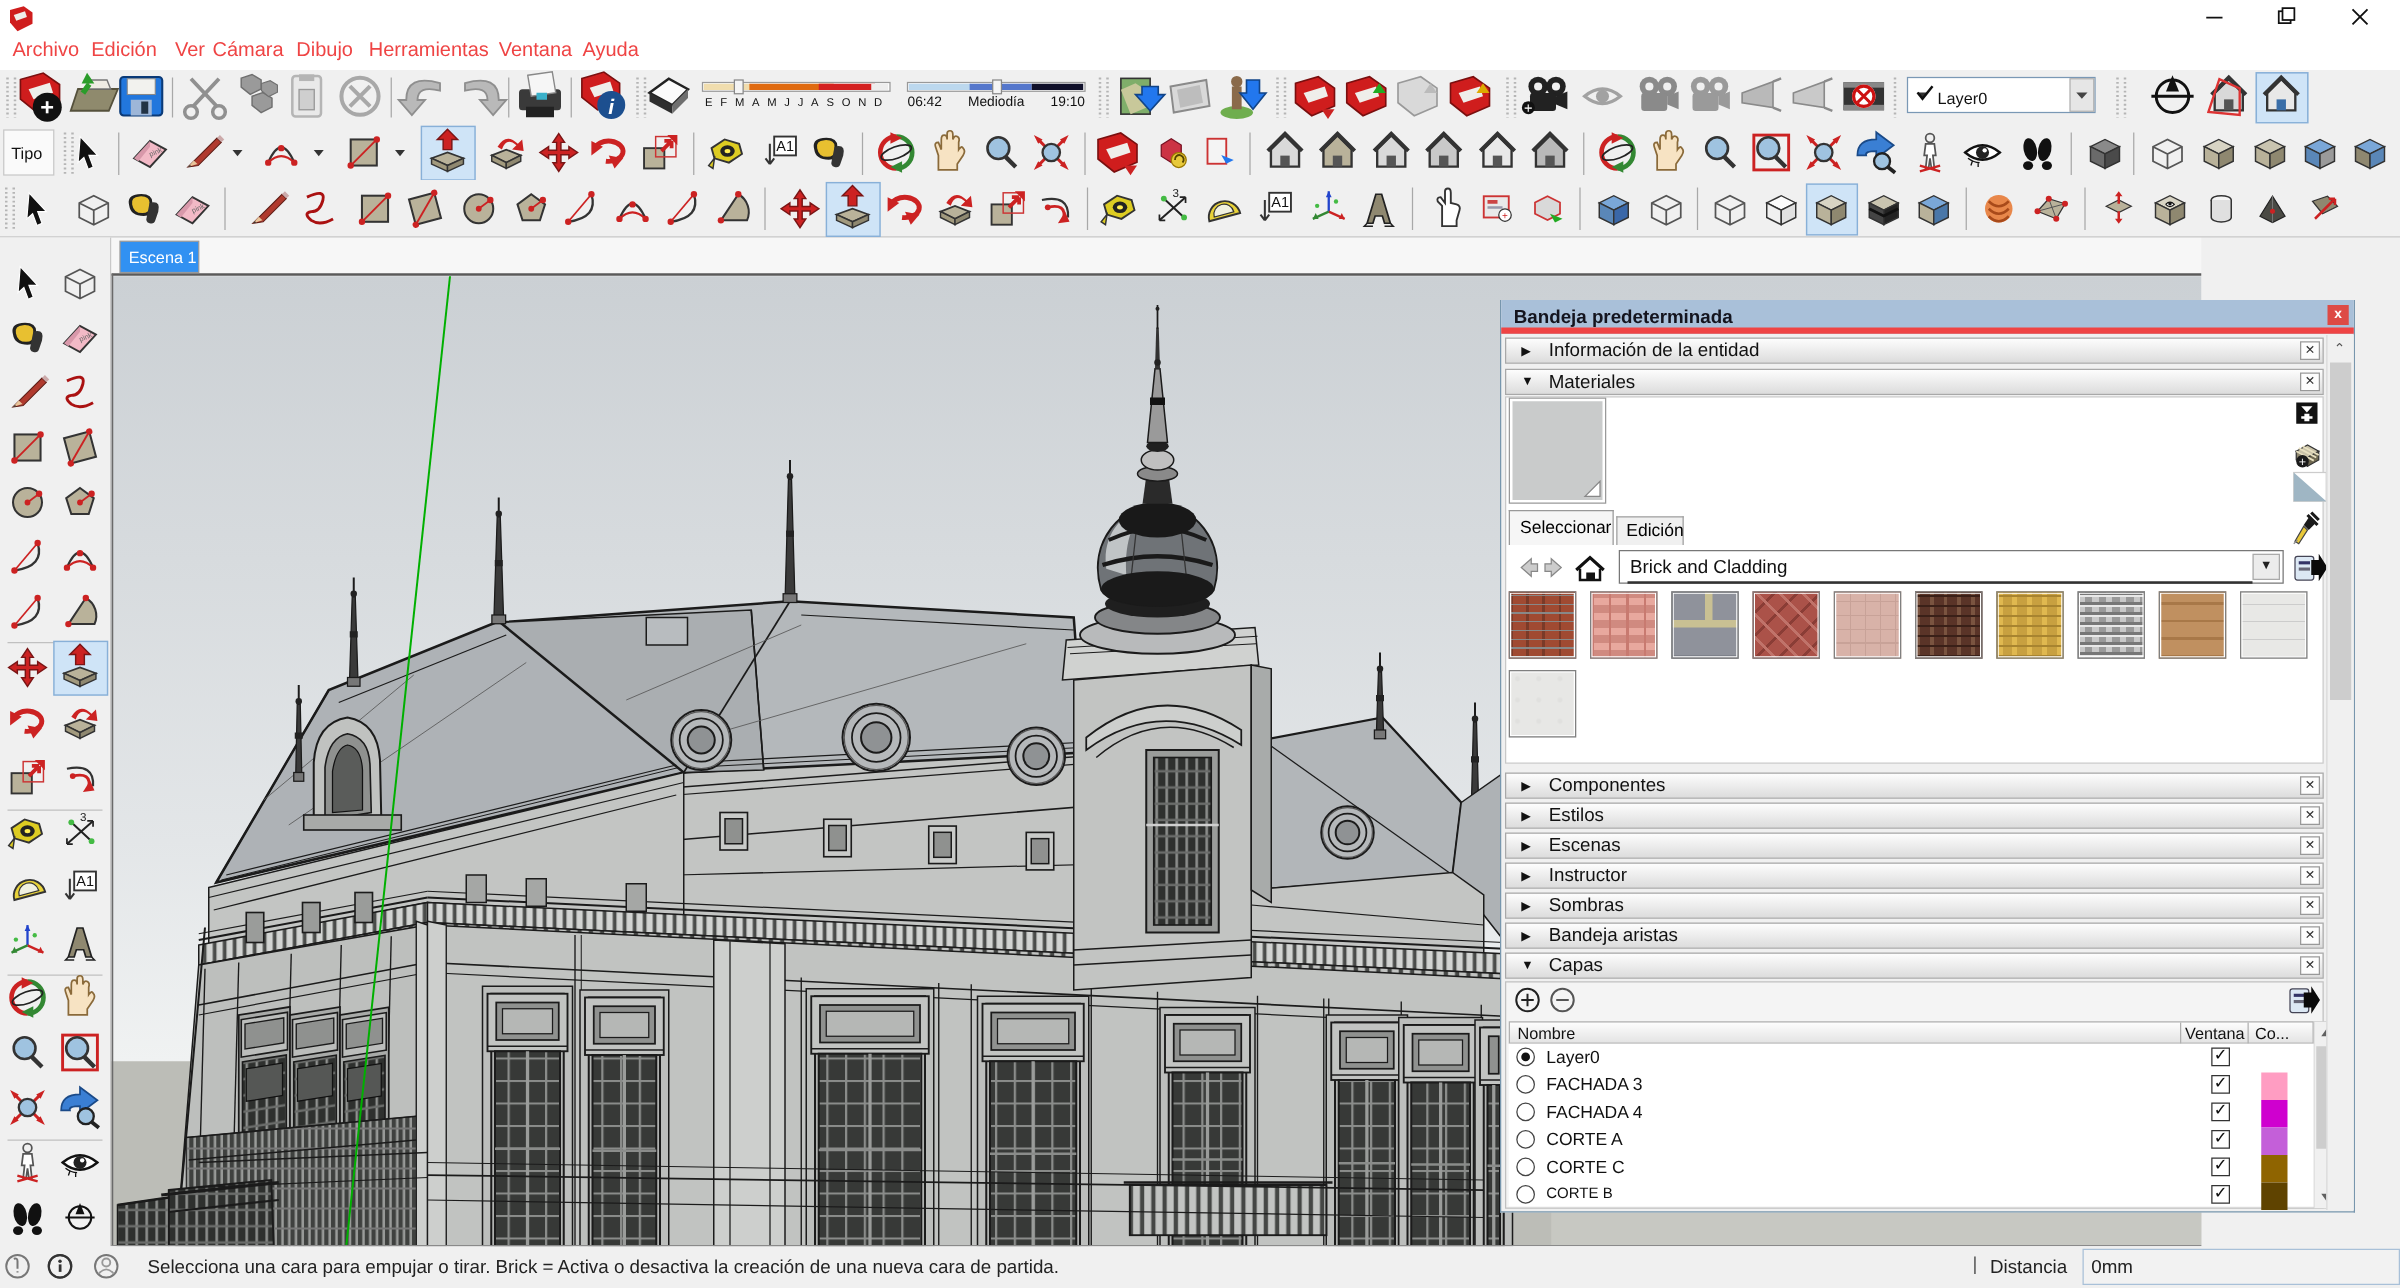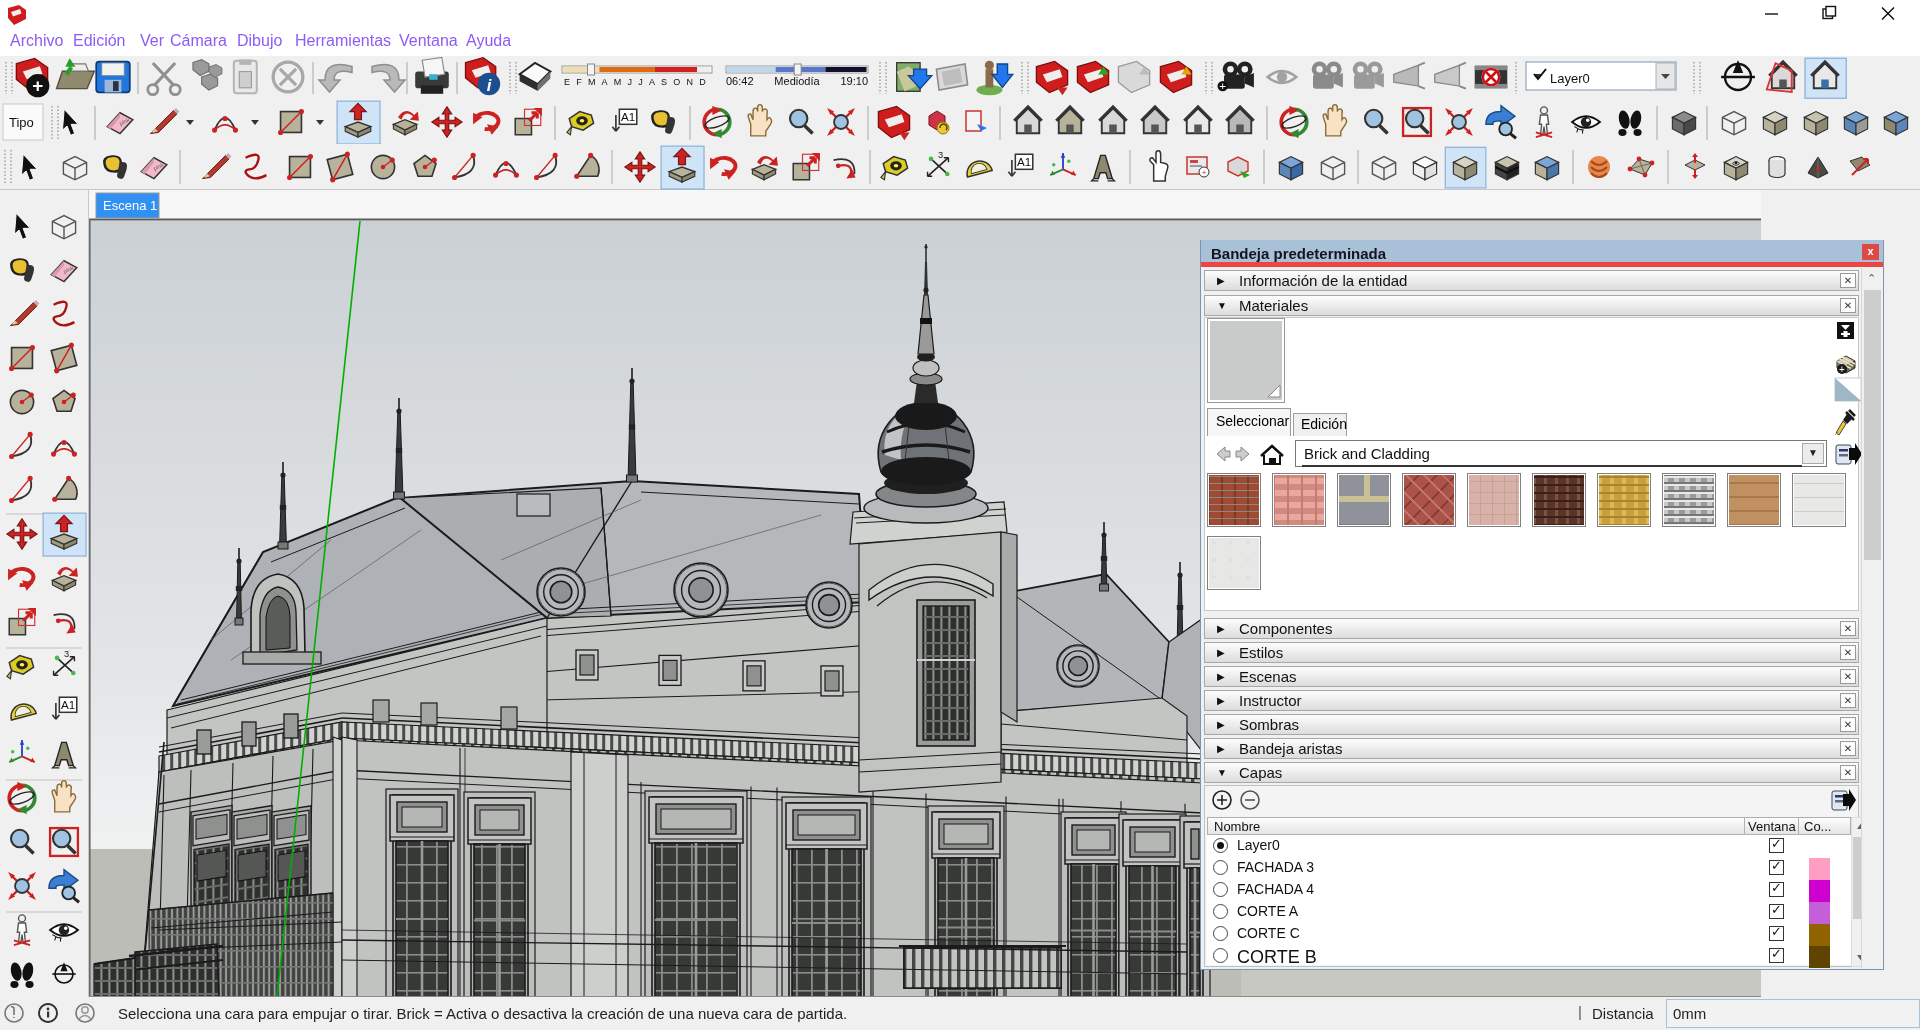--- a/index.html
+++ b/index.html
@@ -1,18 +1,18 @@
 <!DOCTYPE html>
 <html><head><meta charset="utf-8"><style>
   * { margin:0; padding:0; box-sizing:border-box; }
   html,body { width:1920px; height:1030px; overflow:hidden; font-family:"Liberation Sans", sans-serif; }
   body { position:relative; background:#f0f0f0; }
   .abs { position:absolute; }
   #titlebar { left:0; top:0; width:1920px; height:28px; background:#ffffff; position:absolute; }
-  #menubar { left:0; top:28px; width:1920px; height:28px; background:#ffffff; font-size:16px; color:#8b5cf6; position:absolute; }
+  #menubar { left:0; top:28px; width:1920px; height:28px; background:#ffffff; font-size:16px; color:#ef4444; position:absolute; }
   .menu-item { position:absolute; top:4px; }
   #tbbg { left:0; top:56px; width:1920px; height:134px; background:#f0f0f0; position:absolute; border-bottom:1px solid #c8c8c8; }
   #lefttb { left:0; top:190px; width:89px; height:807px; background:#f0f0f0; position:absolute; border-right:1px solid #c8c8c8; }
   #statusbar { left:0; top:997px; width:1920px; height:33px; background:#f0f0f0; font-size:15px; color:#222; position:absolute; }
   
   #tray { left:1200px; top:240px; width:684px; height:730px; background:#f0f0f0; border:1px solid #7796ad; border-top:none; }
   #traytitle { position:absolute; left:0; top:0; width:682px; height:27px; background:#a9c0d9; border-bottom:5px solid #ef4444; }
   #traytitle span { position:absolute; left:10px; top:5px; font-size:15px; font-weight:bold; color:#14141e; }
   .tclose { position:absolute; right:4px; top:4px; width:17px; height:16px; background:#dd4a45; color:#fff; font-size:11px; text-align:center; line-height:15px; font-weight:bold; }
   .sechead { position:absolute; left:3px; width:655px; height:21px; background:linear-gradient(#fdfdfd,#dcdcdc); border:1px solid #a8a8a8; font-size:15px; color:#111; }
@@ -1429,21 +1429,21 @@
       <span style="position:absolute;left:1px;top:-3px;font-size:13px;color:#111">✓</span>
     </div>
     <div style="position:absolute;left:608px;top:662px;width:21px;height:22px;background:#c45fd9"></div>
     <div style="position:absolute;left:12px;top:686px;width:15px;height:15px;border:1.5px solid #444;border-radius:50%;background:#fff"></div>
     <span style="position:absolute;left:36px;top:685px;font-size:14px;color:#111">CORTE C</span>
     <div style="position:absolute;left:568px;top:686px;width:15px;height:15px;border:1.5px solid #333;background:#fff">
       <span style="position:absolute;left:1px;top:-3px;font-size:13px;color:#111">✓</span>
     </div>
     <div style="position:absolute;left:608px;top:684px;width:21px;height:22px;background:#8f6400"></div>
     <div style="position:absolute;left:12px;top:708px;width:15px;height:15px;border:1.5px solid #444;border-radius:50%;background:#fff"></div>
-    <span style="position:absolute;left:36px;top:707px;font-size:18px;color:#111">CORTE B</span>
+    <span style="position:absolute;left:36px;top:707px;font-size:12px;color:#111">CORTE B</span>
     <div style="position:absolute;left:568px;top:708px;width:15px;height:15px;border:1.5px solid #333;background:#fff">
       <span style="position:absolute;left:1px;top:-3px;font-size:13px;color:#111">✓</span>
     </div>
     <div style="position:absolute;left:608px;top:706px;width:21px;height:22px;background:#5f4300"></div>
     <svg style="position:absolute;left:650px;top:577px" width="22" height="150" viewBox="0 0 22 150">
       <rect x="0" y="0" width="22" height="150" fill="#f0f0f0" stroke="#c8c8c8" stroke-width="1"></rect>
       <path d="M6 12 L11 5 L16 12 Z" fill="#606060"></path>
       <rect x="2" y="20" width="18" height="82" fill="#cdcdcd"></rect>
       <path d="M6 138 L16 138 L11 145 Z" fill="#606060"></path>
     </svg>

